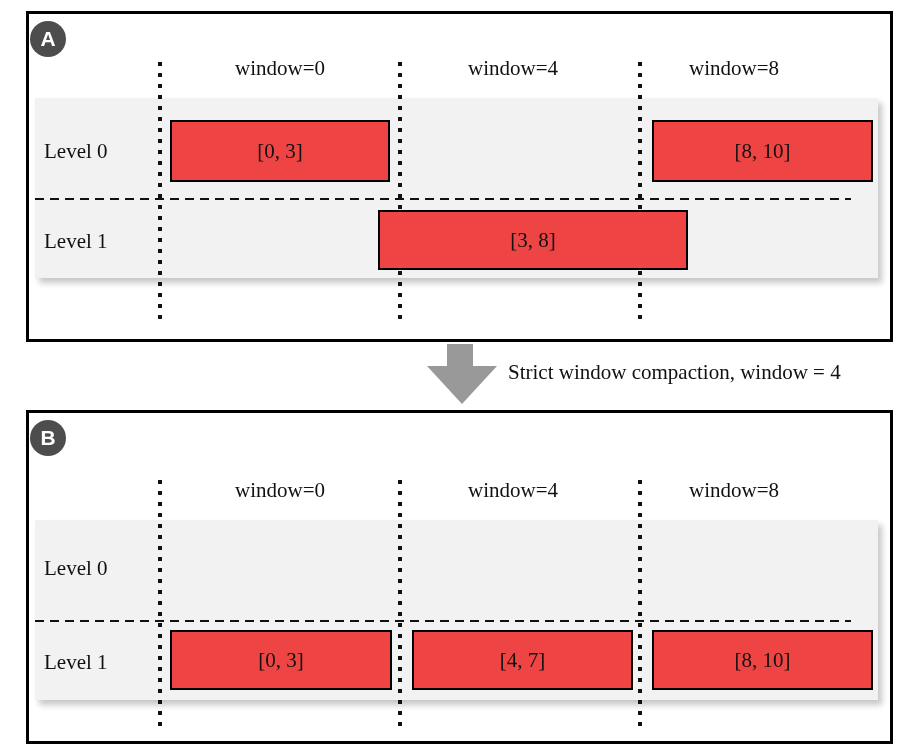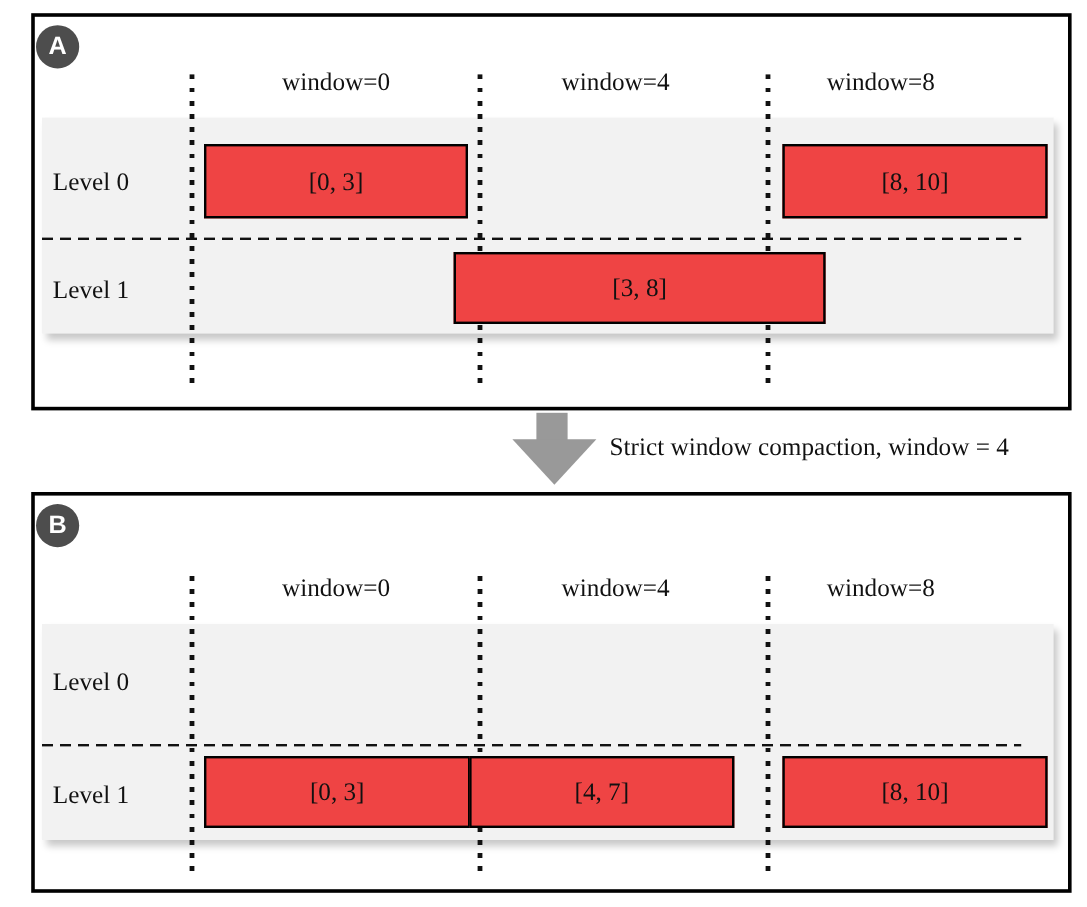--- a/index.html
+++ b/index.html
@@ -106,21 +106,21 @@
     position: absolute;
     background: #ef4444;
     border: 2px solid #000000;
     text-align: center;
     font-size: 21px;
   }
   .panel-a .box-00 { left: 141px; top: 106px; width: 220px; height: 62px; line-height: 58px; }
   .panel-a .box-01 { left: 623px; top: 106px; width: 221px; height: 62px; line-height: 58px; }
   .panel-a .box-10 { left: 332px; top: 196px; width: 310px; height: 60px; line-height: 56px; margin-left: 17px; }
   .panel-b .box-l0 { left: 141px; top: 217px; width: 222px; height: 60px; line-height: 56px; }
-  .panel-b .box-l1 { left: 362px; top: 217px; width: 221px; height: 60px; line-height: 56px; }
+  .panel-b .box-l1 { left: 383px; top: 217px; width: 221px; height: 60px; line-height: 56px; }
   .panel-b .box-l2 { left: 623px; top: 217px; width: 221px; height: 60px; line-height: 56px; }
 
   .arrow-shaft {
     position: absolute;
     left: 447px;
     top: 344px;
     width: 26px;
     height: 23px;
     background: #999999;
   }

